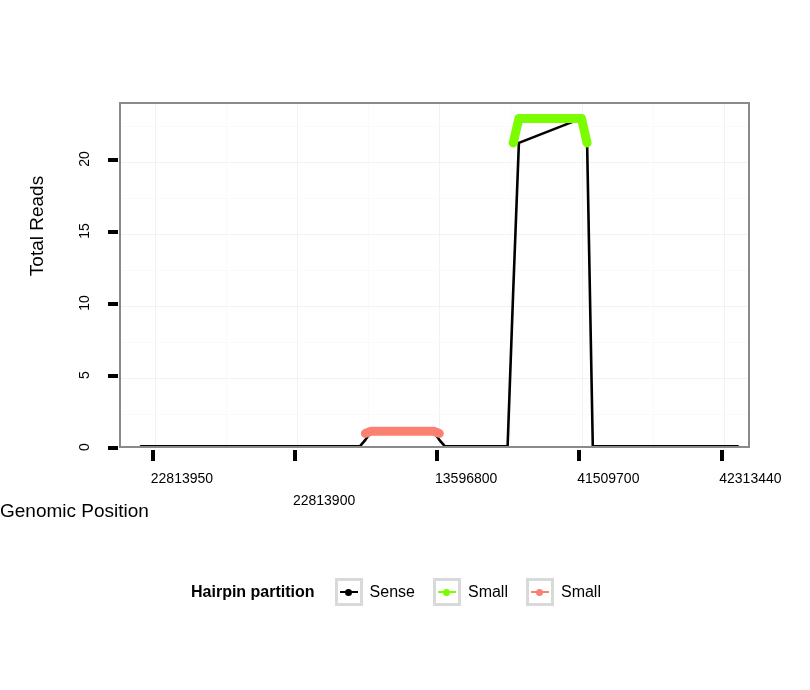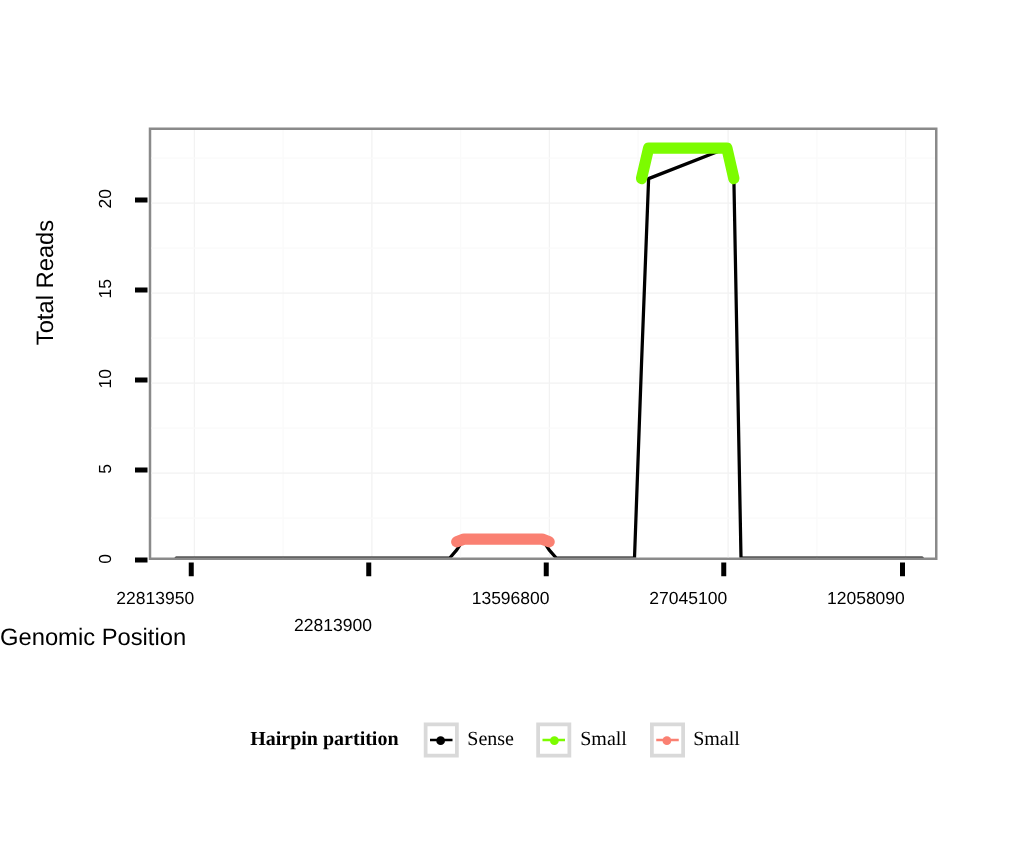--- a/index.html
+++ b/index.html
@@ -106,21 +106,21 @@
   .x-tick-mark {
     position: absolute;
     width: 4px;
     height: 11px;
     background: #000000;
   }
   .x-tick-label {
     position: absolute;
     font-size: 14px;
     white-space: nowrap;
-    text-align: left;
+    text-align: right;
     width: 120px;
   }
   .x-axis-title {
     position: absolute;
     left: 0;
     top: 500px;
     width: 810px;
     text-align: left;
     font-size: 19px;
   }
@@ -128,21 +128,20 @@
   
   .legend {
     position: absolute;
     left: 0;
     top: 578px;
     width: 810px;
     display: flex;
     align-items: center;
     justify-content: center;
     gap: 0px;
-    font-family: Liberation Serif, serif;
   }
   .legend-title {
     font-size: 16px;
     font-weight: bold;
     margin-right: 20px;
     white-space: nowrap;
   }
   .legend-item {
     display: flex;
     align-items: center;
@@ -233,23 +232,23 @@
   <div class="y-axis-title">Total Reads</div>
 
   <div id="x-axis">
       <div class="x-tick-mark" style="left: 151.108px; top: 450px;"></div>
       <div class="x-tick-label" style="left: 93.1081px; top: 470px;">22813950</div>
       <div class="x-tick-mark" style="left: 293.225px; top: 450px;"></div>
       <div class="x-tick-label" style="left: 235.225px; top: 492px;">22813900</div>
       <div class="x-tick-mark" style="left: 435.342px; top: 450px;"></div>
       <div class="x-tick-label" style="left: 377.342px; top: 470px;">13596800</div>
       <div class="x-tick-mark" style="left: 577.459px; top: 450px;"></div>
-      <div class="x-tick-label" style="left: 519.459px; top: 470px;">27045100</div>
+      <div class="x-tick-label" style="left: 519.459px; top: 470px;">41509700</div>
       <div class="x-tick-mark" style="left: 719.577px; top: 450px;"></div>
-      <div class="x-tick-label" style="left: 661.577px; top: 470px;">12058090</div>
+      <div class="x-tick-label" style="left: 661.577px; top: 470px;">42313440</div>
     </div>
   <div class="x-axis-title">Genomic Position</div>
 
   <div class="legend">
     <div class="legend-title">Hairpin partition</div>
     <div id="legend-items" style="display:flex;align-items:center;">
         <div class="legend-item">
           <div class="legend-key">
             <div class="key-line" style="background: rgb(0, 0, 0);"></div>
             <div class="key-dot" style="background: rgb(0, 0, 0);"></div>

